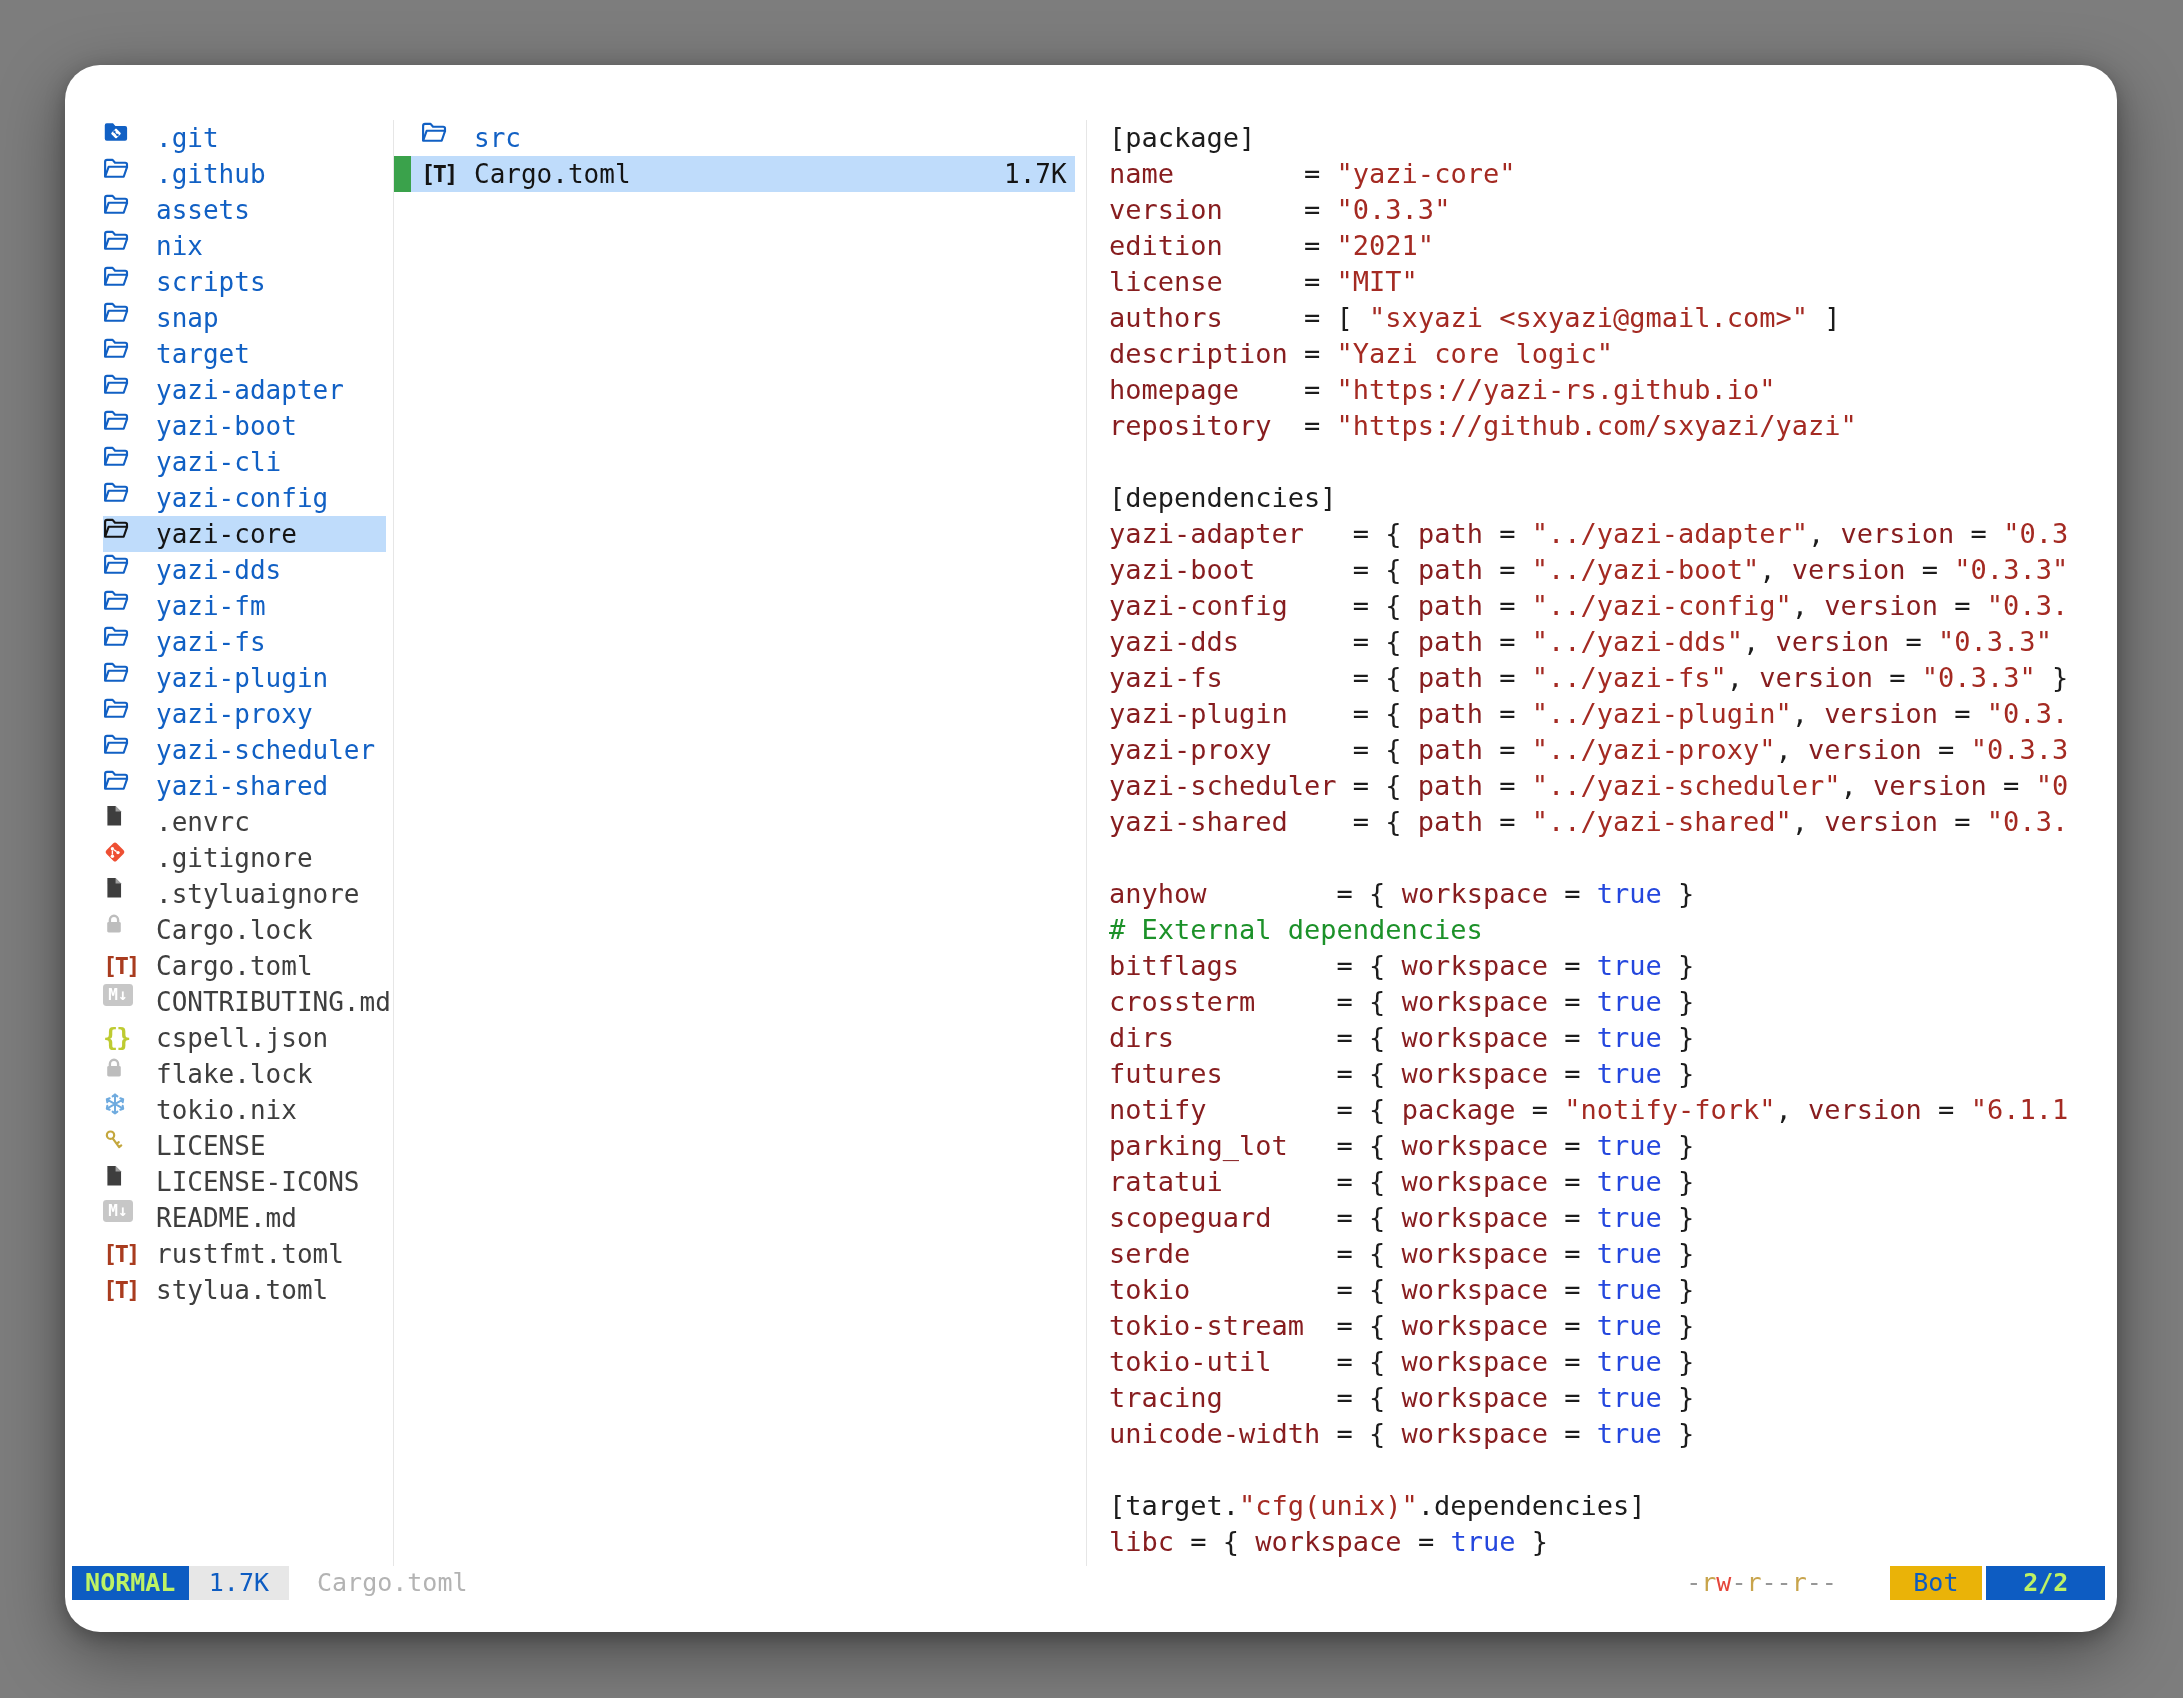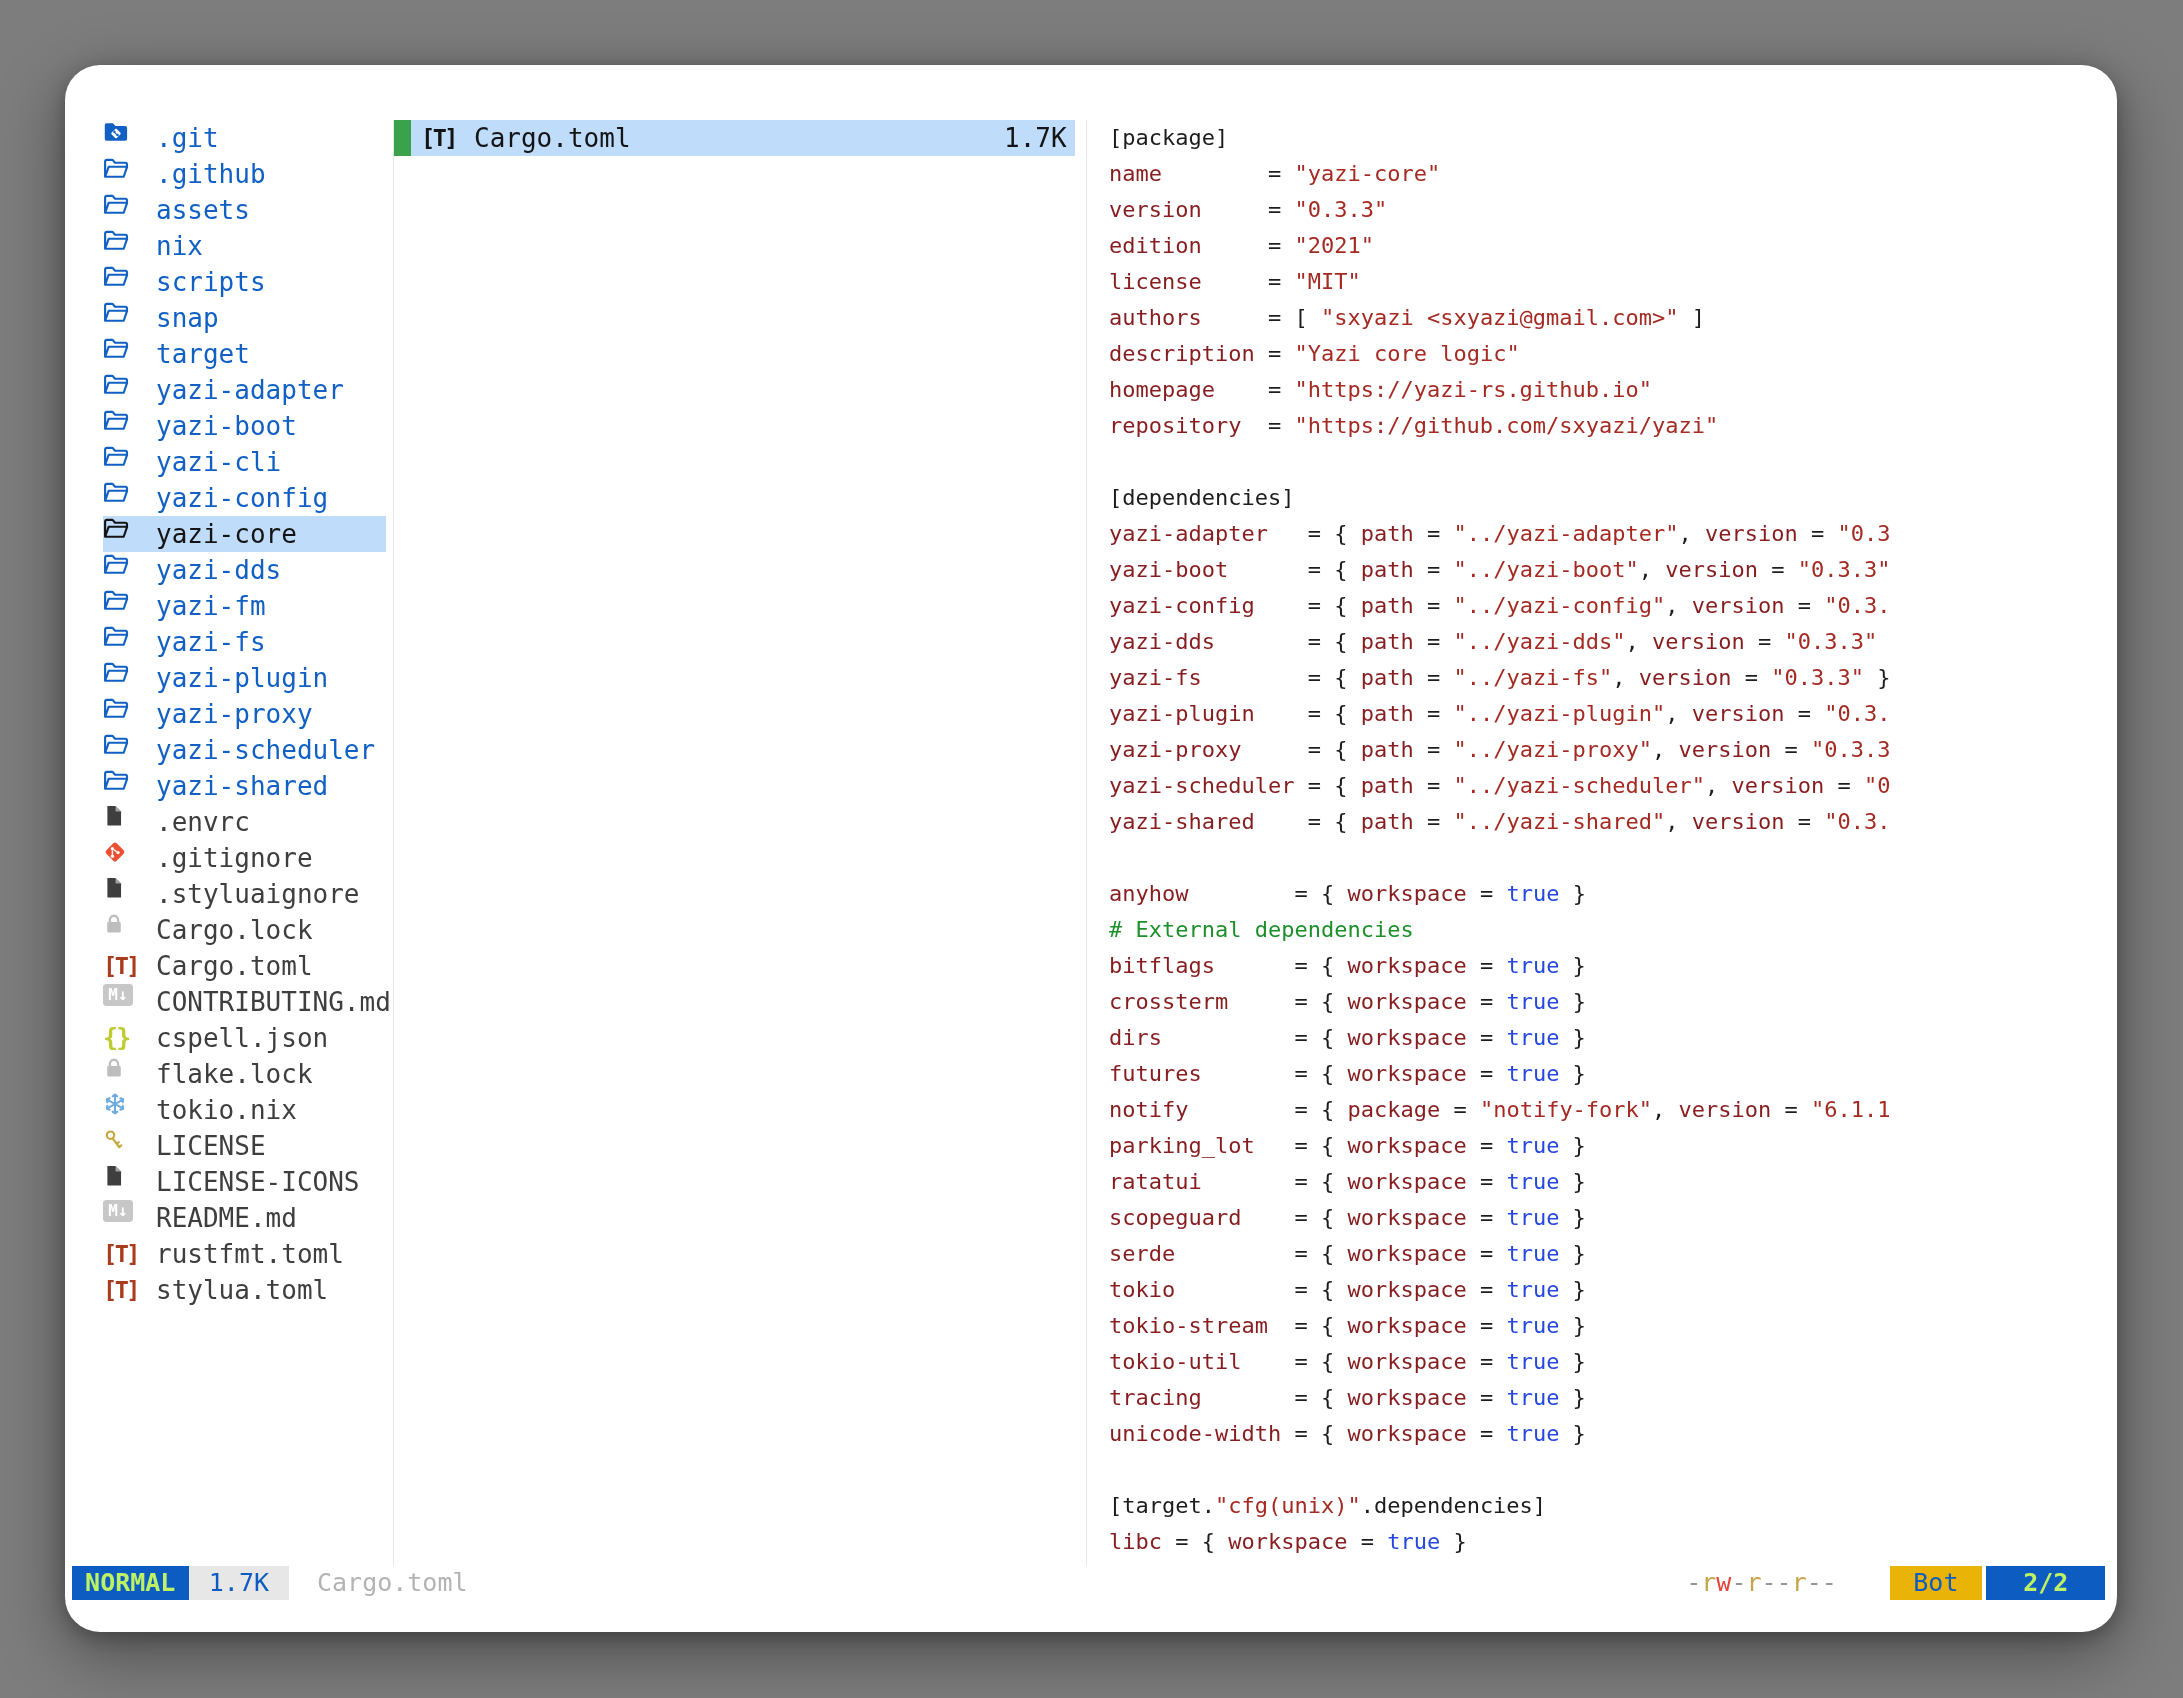--- a/index.html
+++ b/index.html
@@ -68,21 +68,21 @@
   .badge-md{
     display:inline-flex; align-items:center; justify-content:center;
     width:30px; height:22px; border-radius:3.4px;
     background:currentColor;
   }
   .badge-md b{ color:#ffffff; font-size:16px; font-weight:bold; line-height:1; }
 
   
   .pline{
     height:36px; line-height:36px;
-    font-size:22px;
+    font-size:27px;
     white-space:pre;
   }
   .t-h{ color:#1c1c1c; }
   .t-p{ color:#1c1c1c; }
   .t-k{ color:var(--toml-key,#871d1f); }
   .t-s{ color:var(--toml-string,#a42a22); }
   .t-b{ color:var(--toml-bool,#2447de); }
   .t-c{ color:var(--toml-comment,#1c9129); }
 
   
@@ -440,20 +440,31 @@
           <span class="label">rustfmt.toml</span>
         </div>
         <div class="row file">
           <span class="icon toml-icon">
             <span class="badge-toml">[T]</span>
           </span>
           <span class="label">stylua.toml</span>
         </div>
       </div>
     <div class="pane pane-mid" id="current-pane">
+        <div class="row dir">
+          <span class="icon folder-open-icon">
+            <svg viewBox="0 0 24 22" width="26" height="23.5">
+              <g fill="none" stroke="currentColor" stroke-width="2" stroke-linejoin="round">
+                <path d="M1.8 19.4 V5.4 a1.8 1.8 0 0 1 1.8-1.8 h5.2 l2.3 2.7 h9.5 a1.7 1.7 0 0 1 1.7 1.7 v1.7"></path>
+                <path d="M1.8 19.4 5.1 10.1 h17.3 l-3.2 9.3 z"></path>
+              </g>
+            </svg>
+          </span>
+          <span class="label">src</span>
+        </div>
         <div class="row file selected">
           <span class="sel-bar"></span>
           <span class="icon toml-icon">
             <span class="badge-toml">[T]</span>
           </span>
           <span class="label">Cargo.toml</span>
           <span class="spacer"></span>
           <span class="fsize">1.7K</span>
         </div>
       </div>

